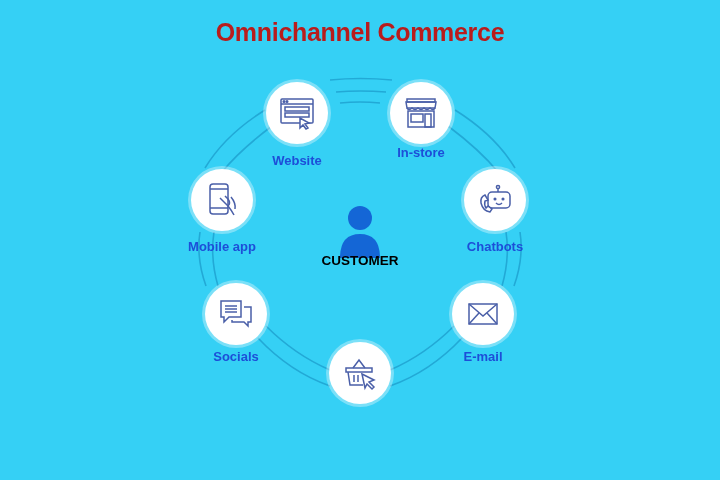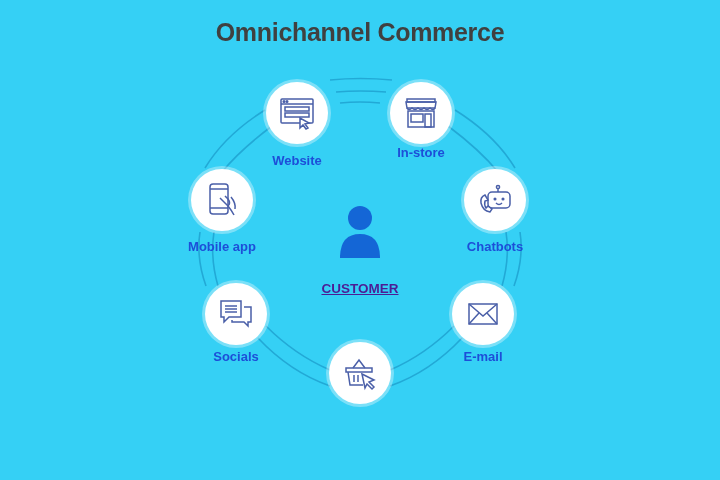--- a/index.html
+++ b/index.html
@@ -1,23 +1,23 @@
 <!DOCTYPE html>
 <html><head>
 <meta charset="utf-8">
 <style>
   html,body{margin:0;padding:0;}
   body{width:720px;height:480px;background:#35d0f5;position:relative;overflow:hidden;font-family:"Liberation Sans",sans-serif;}
-  .title{position:absolute;left:0;top:18px;width:720px;text-align:center;font-size:25px;font-weight:bold;color:#404040;letter-spacing:-0.3px;}
+  .title{position:absolute;left:0;top:18px;width:720px;text-align:center;font-size:25px;font-weight:bold;color:#b91c1c;letter-spacing:-0.3px;}
   svg.rings{position:absolute;left:0;top:0;}
   .node{position:absolute;width:62px;height:62px;margin-left:-31px;margin-top:-31px;border-radius:50%;background:#fff;box-shadow:0 0 0 3px rgba(255,255,255,0.35);display:flex;align-items:center;justify-content:center;}
   .node svg{width:38px;height:38px;}
   .label{position:absolute;width:140px;margin-left:-70px;text-align:center;font-size:13px;font-weight:bold;color:#1d4ed8;line-height:17px;}
   .customer-icon{position:absolute;left:338px;top:204px;}
-  .customer-label{position:absolute;left:300px;top:281px;width:120px;text-align:center;font-size:13.5px;font-weight:bold;color:#4c1d95;text-decoration:underline;}
+  .customer-label{position:absolute;left:300px;top:253px;width:120px;text-align:center;font-size:13.5px;font-weight:bold;color:#000000;}
 </style>
 </head>
 <body>
 
 <div class="title">Omnichannel Commerce</div>
 
 <svg class="rings" width="720" height="480" viewBox="0 0 720 480" fill="none" stroke="#22a9d6" stroke-width="1.6">
 
   <path d="M330 80 Q360 77 392 80"></path>
   <path d="M336 92 Q360 90 386 92"></path>

